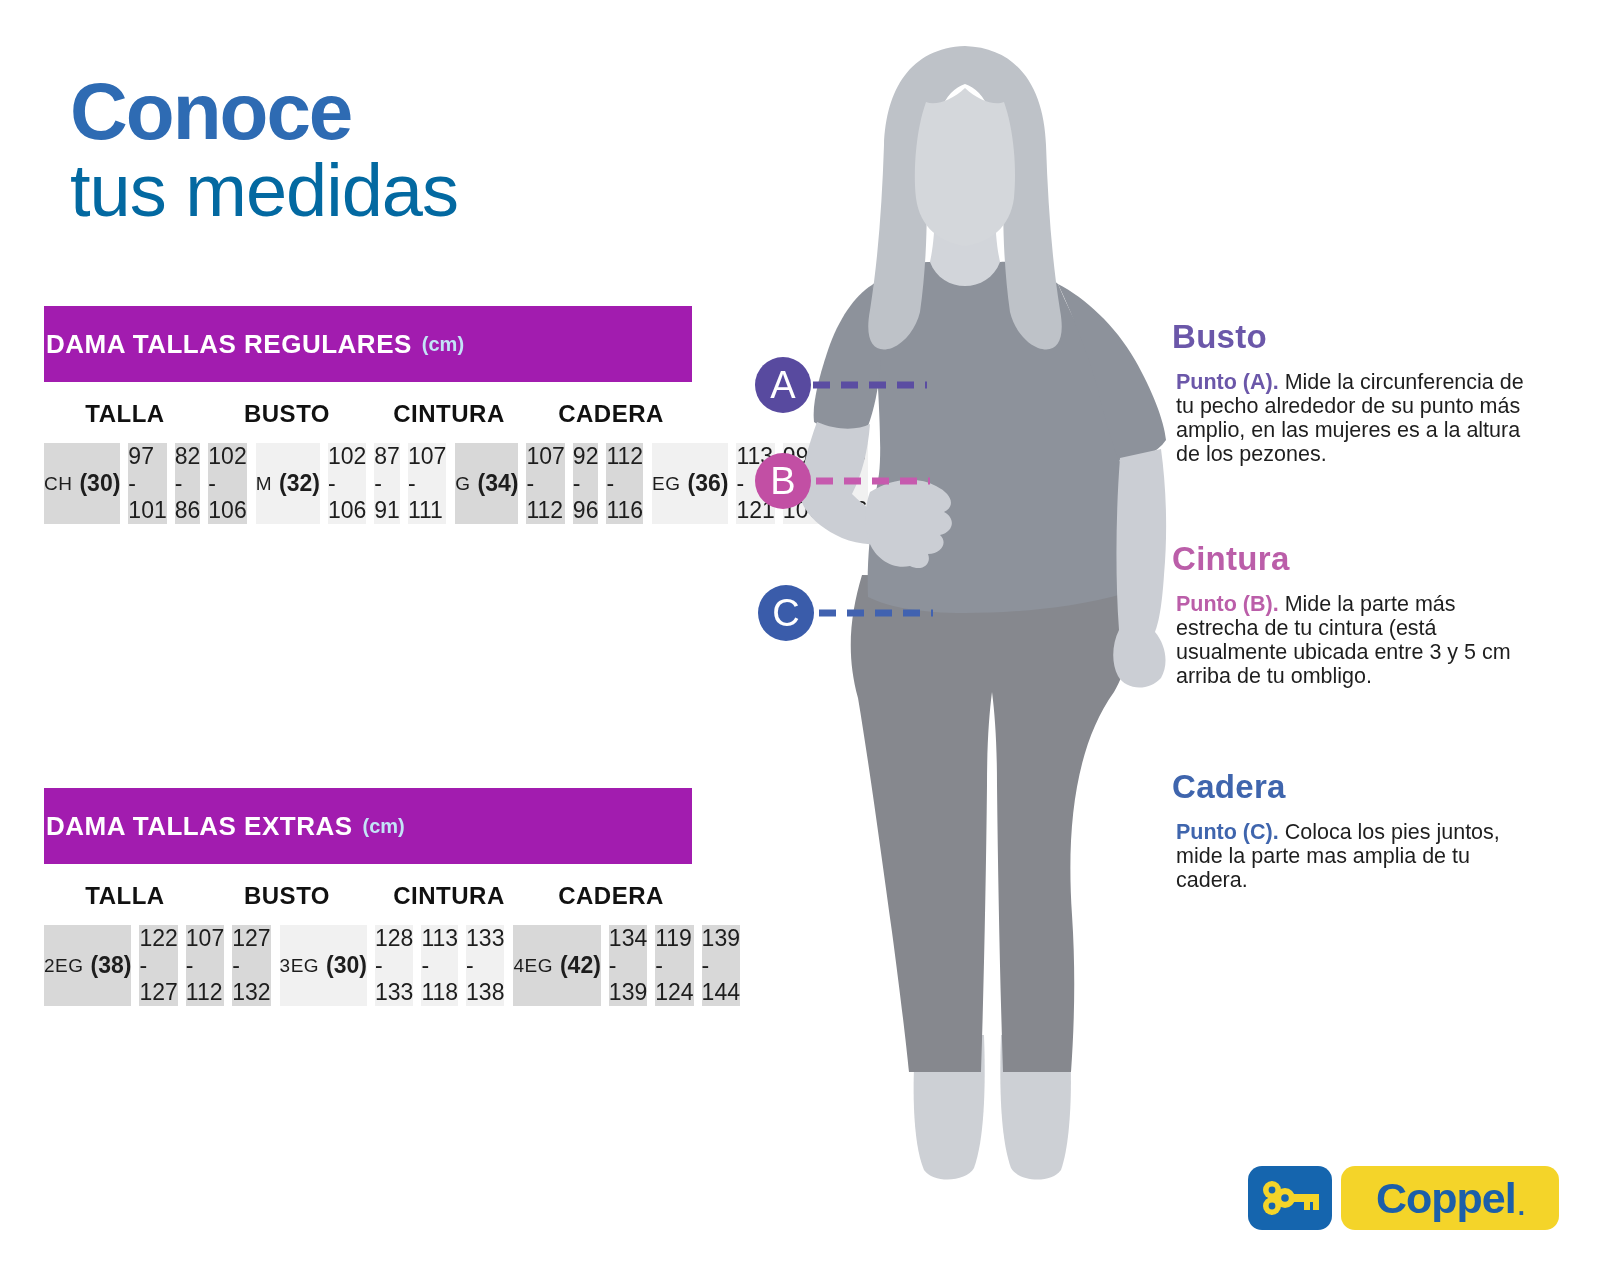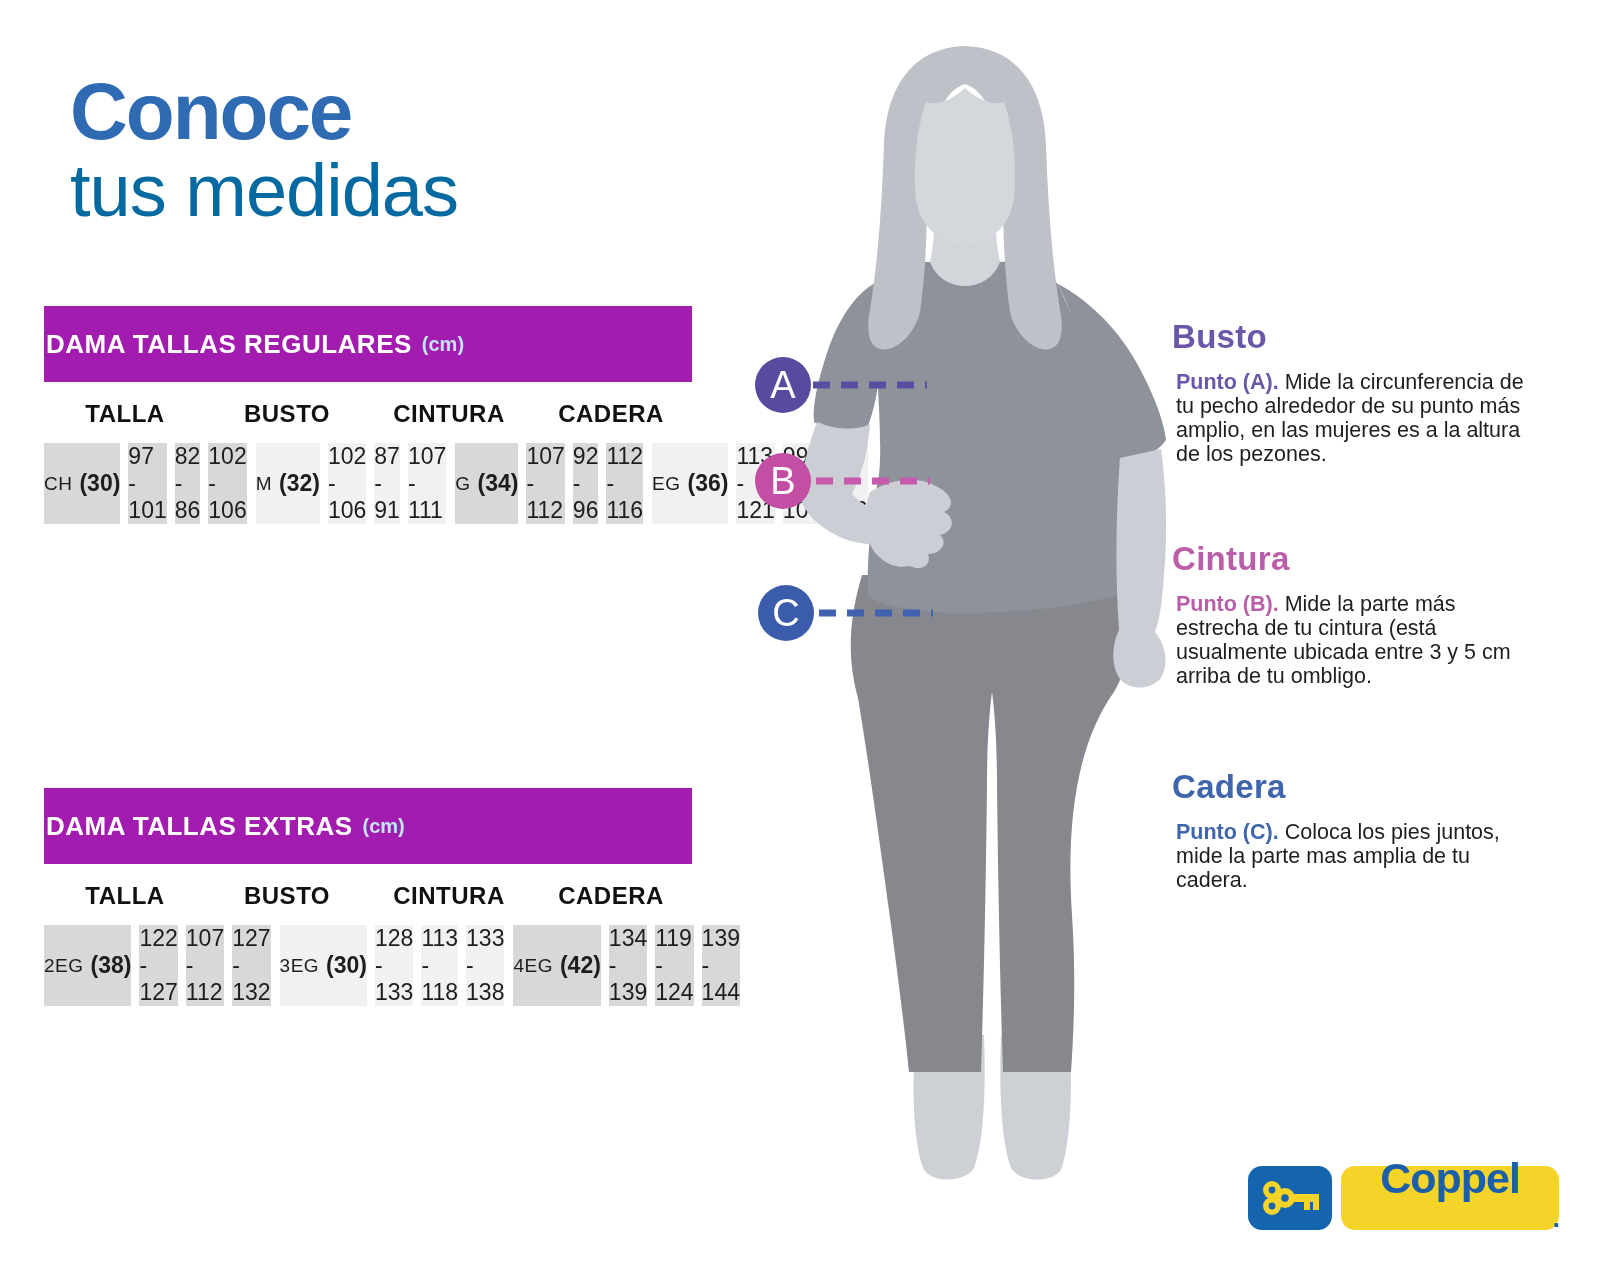--- a/index.html
+++ b/index.html
@@ -43,21 +43,21 @@
 
   
   .figure{position:absolute;left:720px;top:30px;width:480px;height:1170px;}
 
   
   .logo{position:absolute;left:1248px;top:1166px;display:flex;gap:9px;align-items:center;}
   .logo-key{width:84px;height:64px;background:#1565ae;border-radius:14px;
             display:flex;align-items:center;justify-content:center;}
   .logo-word{width:218px;height:64px;background:#f4d429;border-radius:14px;color:#1c5fa9;
              display:flex;align-items:center;justify-content:center;font-weight:700;
-             font-size:43px;letter-spacing:-1px;flex-direction:column;}
+             font-size:43px;letter-spacing:-1px;}
   .logo-word .dot{font-size:26px;align-self:flex-end;margin:0 0 8px 2px;font-weight:700;}
 </style>
 </head>
 <body>
 
 <div class="page">
 
   <div class="title">
     <div class="t1">Conoce</div>
     <div class="t2">tus medidas</div>

